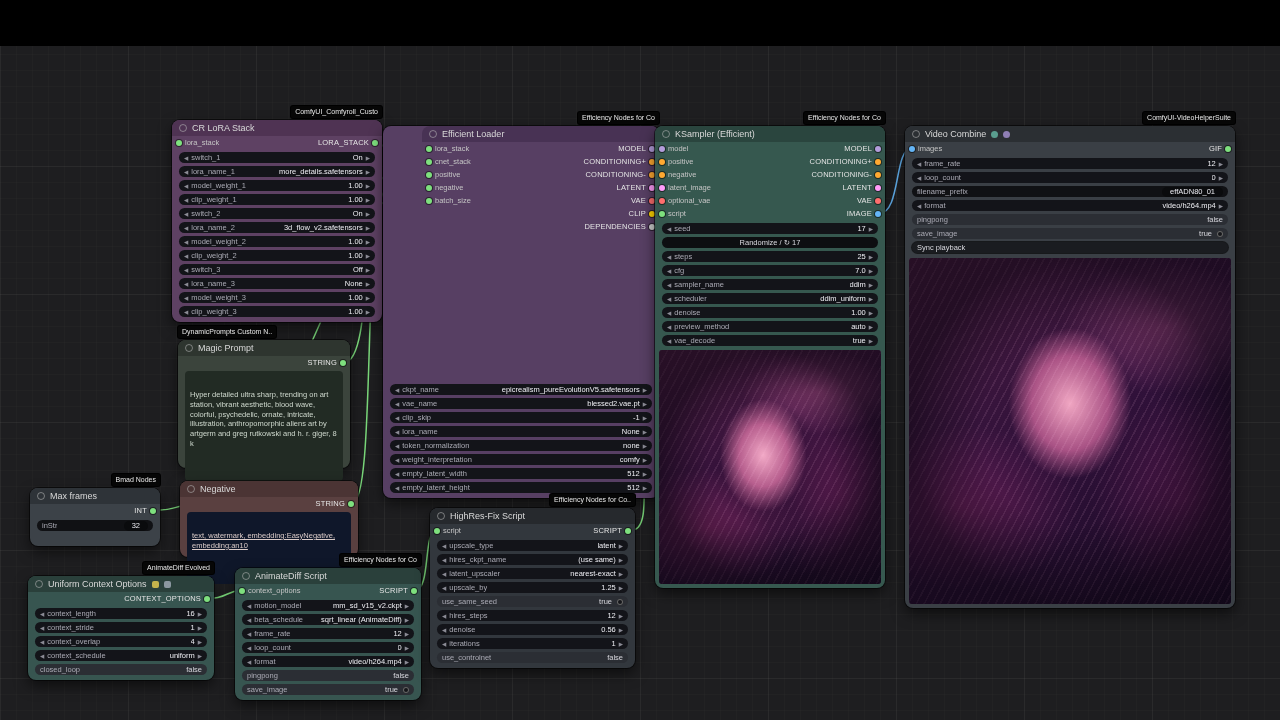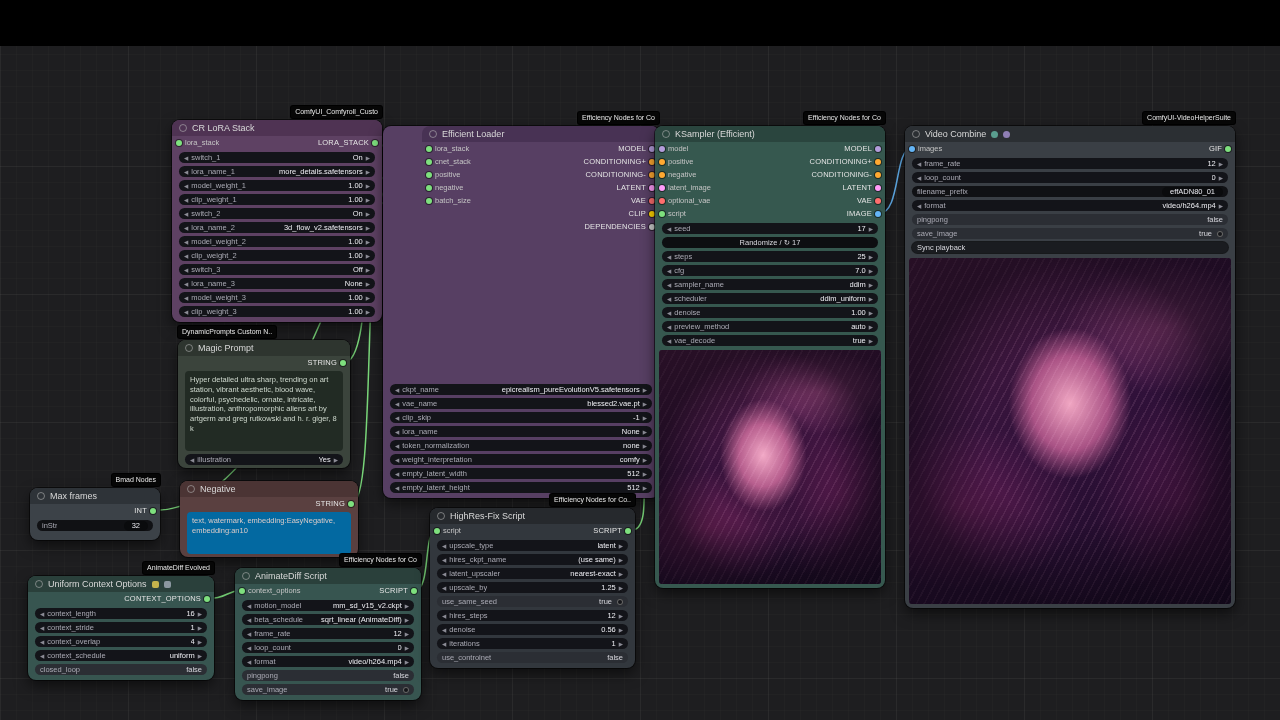--- a/index.html
+++ b/index.html
@@ -53,23 +53,23 @@
   .w-toggle .wv,.w-toggle_dot .wv{color:#d6d6dc;}
   .tdot{width:6px;height:6px;border-radius:50%;background:#15161a;box-shadow:inset 0 0 0 1px #666;
     margin-left:2px;flex:none;display:inline-block;}
   .w-text{background:#101114;justify-content:flex-end;}
   .tval{margin-left:auto;background:#0a0b0d;border-radius:5px;padding:0 8px;color:#eaeaf0;line-height:10px;}
   .w-button{justify-content:flex-start;background:#1a1c20;box-shadow:0 0 0 1px rgba(0,0,0,.6);}
   .w-button .bval{color:#d9d9df;}
   .w-action{justify-content:center;background:#0d0e11;}
   .w-action .bval{color:#d9d9df;}
 
-  .ntext{margin:2px 7px;border-radius:4px;padding:4px 5px;font-size:7.5px;line-height:1.3;overflow:hidden;}
+  .ntext{margin:2px 7px;border-radius:4px;padding:19px 5px;font-size:7.5px;line-height:1.3;overflow:hidden;}
   .ta-green{background:#222b24;color:#ced8cd;height:72px;}
-  .ta-red{background:#0369a1;color:#dacbc8;height:34px;}
+  .ta-red{background:#0f172a;color:#dacbc8;height:34px;text-decoration:underline;}
 
   .preview{position:absolute;left:4px;right:4px;bottom:4px;border-radius:3px;overflow:hidden;}
   #n-ks .preview{top:224px;}
   #n-vhs .preview{top:132px;}
   .preview::before{content:"";position:absolute;inset:0;
     background:repeating-linear-gradient(118deg,rgba(255,190,225,.10) 0 1.5px,transparent 1.5px 7px);}
   .preview::after{content:"";position:absolute;inset:0;
     background:radial-gradient(closest-side,transparent 55%,rgba(10,5,15,.55));}
   .p1{background:
     radial-gradient(60px 78px at 47% 45%, #f2a9c6 0%, rgba(226,120,170,.75) 40%, rgba(170,60,120,0) 72%),
@@ -344,21 +344,21 @@
     <div class="widgets">
         <div class="widget w-combo">
           <span class="arr">◀</span>
           <span class="wl">illustration</span>
           <span class="wv">Yes</span>
           <span class="arr">▶</span>
         </div>
       </div>
   </div>
 
-  <div class="node" id="n-maxframes" style="left:30px;top:450px;width:130px;height:52px;--hd:#2e3338;--bd:#3c4248;">
+  <div class="node" id="n-maxframes" style="left:30px;top:450px;width:130px;height:58px;--hd:#2e3338;--bd:#3c4248;">
     <div class="badge">Bmad Nodes</div>
     <div class="nhead">
       <span class="cdot"></span>
       <span>Max frames</span>
     </div>
     <div class="iolist">
         <div class="iorow">
           <span class="port pout">
             <span class="plabel">INT</span>
             <i class="dot c-green"></i>

